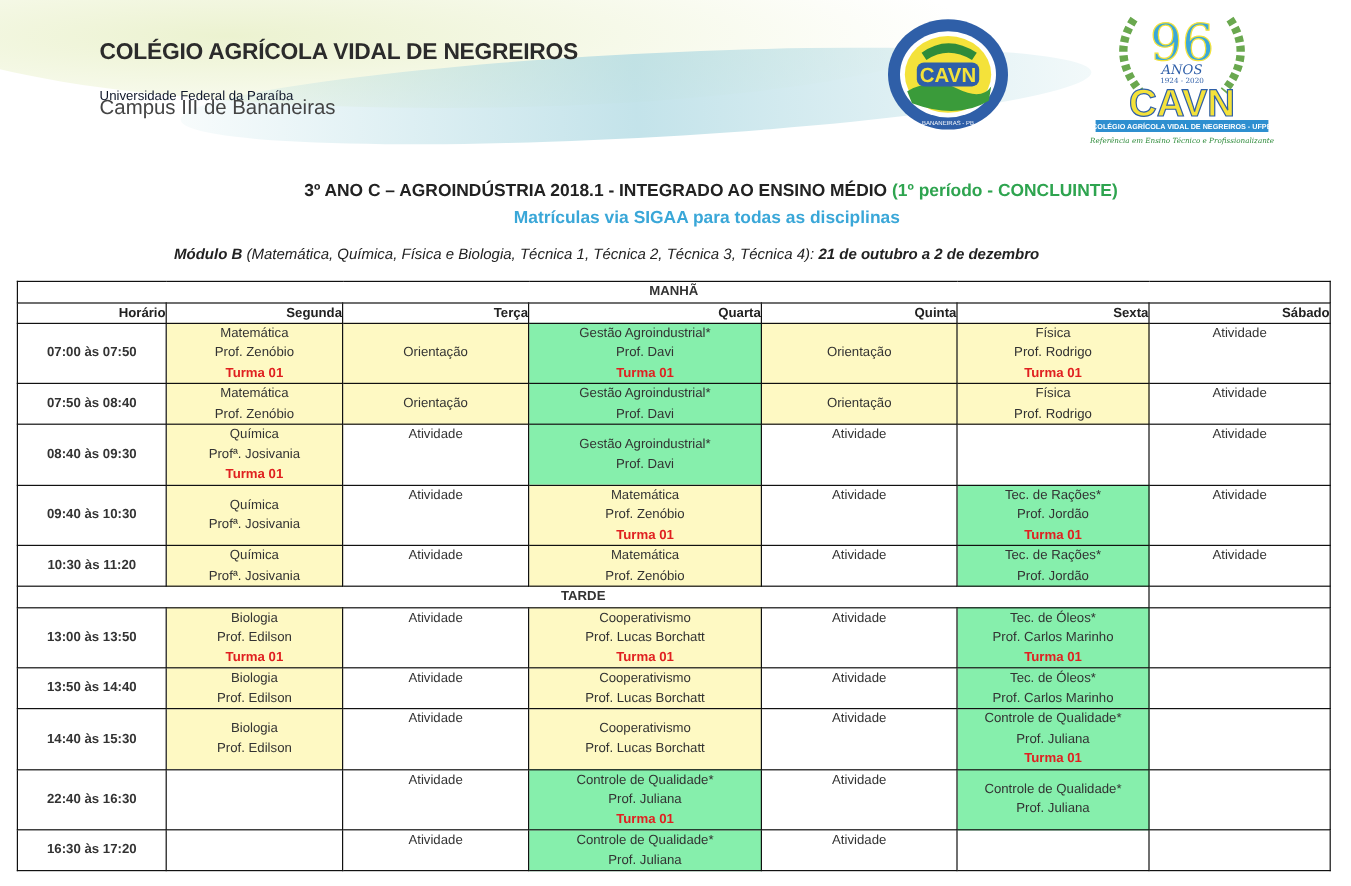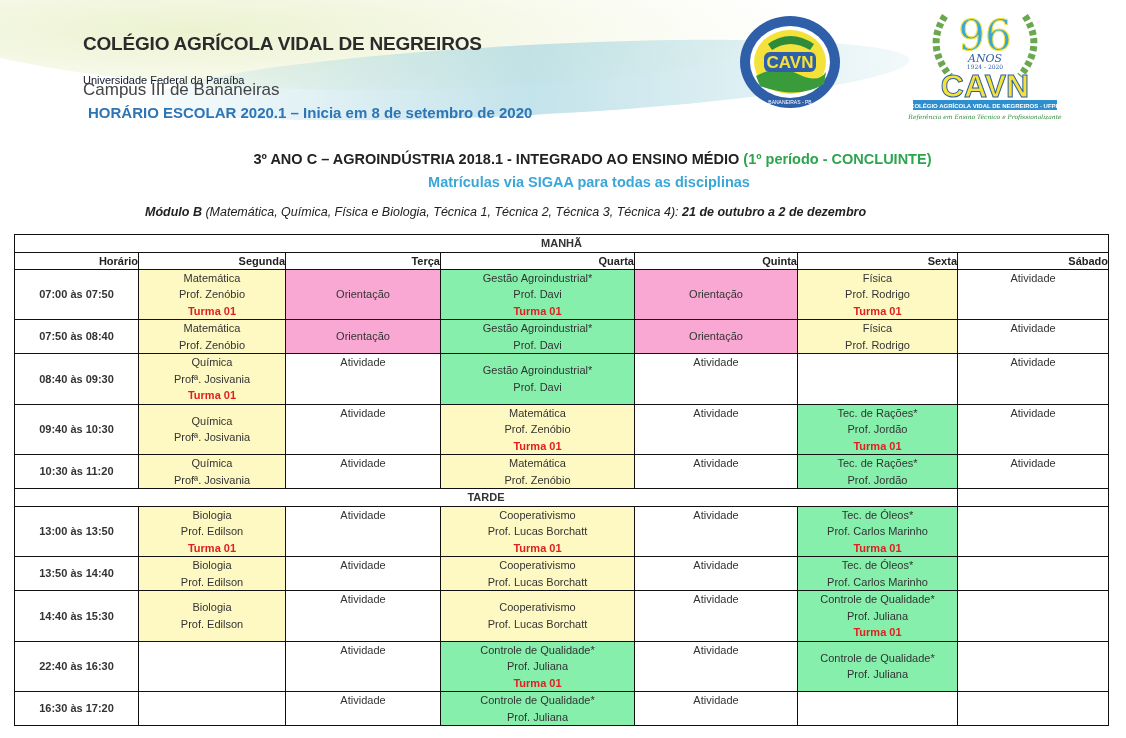--- a/index.html
+++ b/index.html
@@ -17,36 +17,35 @@
   .course-title .period{color:#2ea44f;}
   .matric{position:absolute;left:0;width:1126px;top:174px;text-align:center;font-size:14.5px;font-weight:bold;color:#3aa7d8;padding-left:52px;box-sizing:border-box;}
   .modulo{position:absolute;left:145px;top:205px;font-size:12.5px;font-style:italic;color:#222;}
   .modulo b{font-weight:bold;}
   table.sched{position:absolute;left:14px;top:234px;width:1094px;border-collapse:collapse;table-layout:fixed;font-size:11px;}
   table.sched td{border:1px solid #111;text-align:center;vertical-align:top;padding:0;line-height:16.5px;color:#333;}
   td.shift{font-weight:bold;height:16px;line-height:16px;}
   tr.hdr td{font-weight:bold;height:16px;line-height:16px;color:#222;text-align:right;}
   td.time{font-weight:bold;vertical-align:middle !important;color:#222;}
   td.green{background:#fef9c3;}
-  td.blue{background:#f9a8d4;vertical-align:middle !important;}
+  td.blue{background:#fef9c3;vertical-align:middle !important;}
   td.salmon{background:#86efac;}
   td.mid{vertical-align:middle !important;}
   .turma{color:#e02020;font-weight:bold;display:block;}
   .ln{display:block;}
 </style>
 </head>
 <body>
 
 <div class="banner">
   <div class="swoosh1"></div>
   <div class="swoosh2"></div>
   <div class="school">COLÉGIO AGRÍCOLA VIDAL DE NEGREIROS</div>
   <div class="univ">Universidade Federal da Paraíba</div>
   <div class="campus">Campus III de Bananeiras</div>
-  <div class="horario-title">HORÁRIO ESCOLAR 2020.1 – Inicia em 8 de setembro de 2020</div>
 
   <svg class="logo1" viewBox="0 0 104 96">
     <ellipse cx="52" cy="48" rx="50" ry="46" fill="#2f5fa8"></ellipse>
     <ellipse cx="52" cy="48" rx="40" ry="36" fill="#fff"></ellipse>
     <ellipse cx="52" cy="48" rx="36" ry="32" fill="#f4e23a"></ellipse>
     <path d="M18 62 Q40 50 60 60 T88 58 L86 70 Q60 86 22 72 Z" fill="#3a9b3a"></path>
     <path d="M30 30 Q52 14 76 30 L72 36 Q52 24 34 36Z" fill="#2e8b3a"></path>
     <rect x="26" y="38" width="52" height="20" rx="6" fill="#2f5fa8"></rect>
     <text x="52" y="54" text-anchor="middle" font-family="Liberation Sans, sans-serif" font-size="17" font-weight="bold" fill="#f4e23a">CAVN</text>
     <text x="52" y="90" text-anchor="middle" font-family="Liberation Sans, sans-serif" font-size="5" fill="#fff">BANANEIRAS - PB</text>

